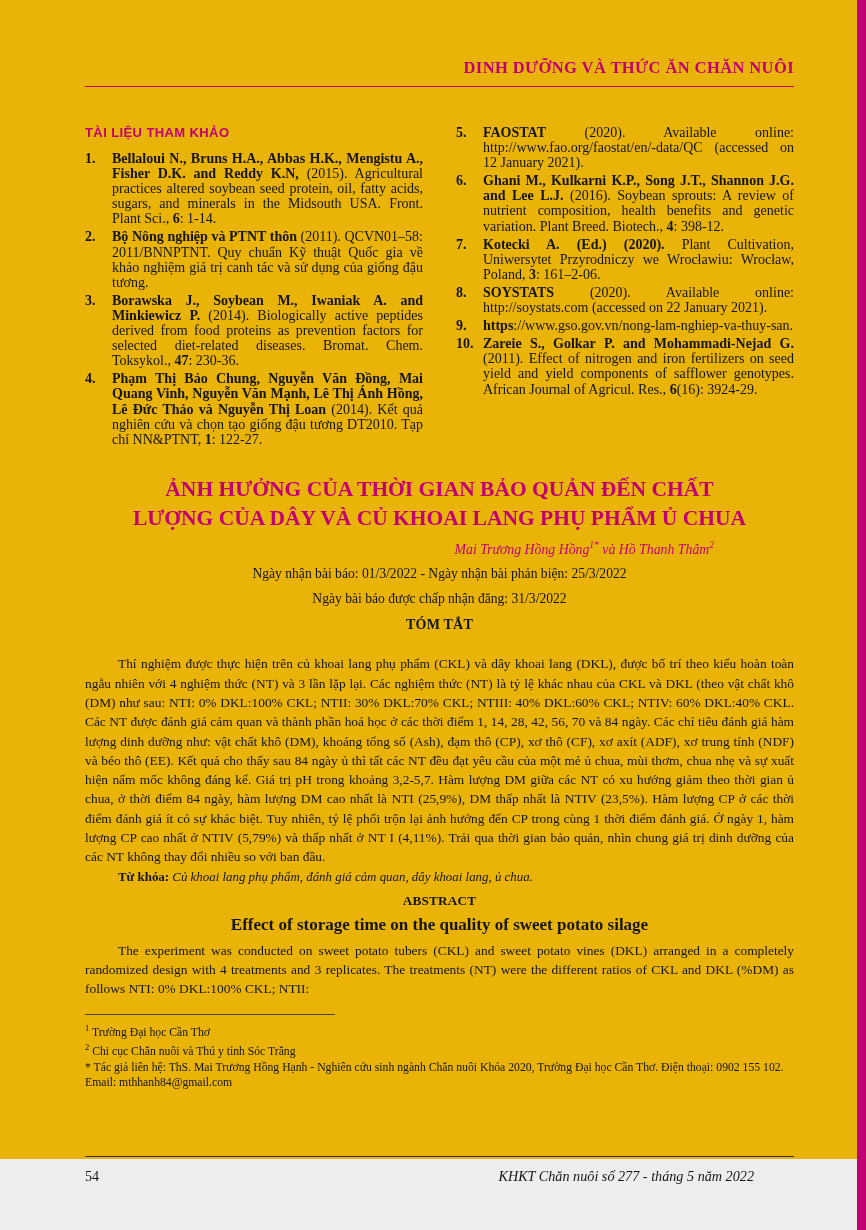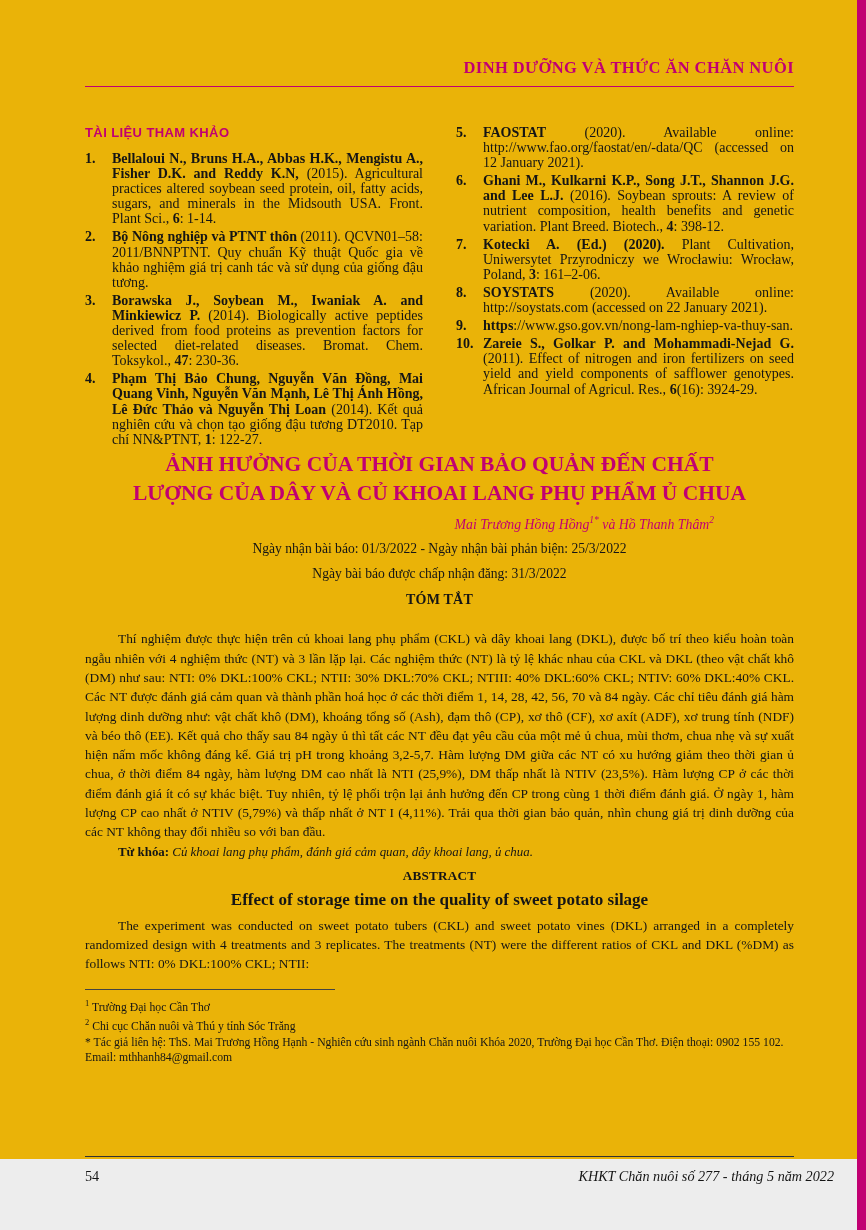--- a/index.html
+++ b/index.html
@@ -13,42 +13,42 @@
   .running-head { font-size: 16.5px; font-weight: bold; color: var(--accent); text-align: right; letter-spacing: 0.4px; }
   .header-rule { border: none; border-top: 1.6px solid var(--accent); margin-top: 8px; }
 
   .ref-columns { display: flex; gap: 33px; margin-top: 38px; }
   .ref-col { width: 338px; }
   .refs-heading { font-family: "Liberation Sans", sans-serif; font-size: 13px; font-weight: bold; letter-spacing: 0.4px; color: var(--accent); margin: 0 0 11px 0; }
   .ref { font-size: 14px; line-height: 15.1px; text-align: justify; padding-left: 27px; text-indent: -27px; margin: 0 0 3px 0; }
   .ref-num { display: inline-block; width: 27px; text-indent: 0; font-weight: bold; }
   .ref b { font-weight: bold; }
 
-  .article-title { text-align: center; color: var(--accent); font-size: 21.5px; line-height: 29px; font-weight: bold; }
+  .article-title { margin-top: 25px; text-align: center; color: var(--accent); font-size: 21.5px; line-height: 29px; font-weight: bold; }
   .title-line { display: block; }
   .authors-line { margin-top: 7px; text-align: right; padding-right: 80px; font-style: italic; color: var(--accent); font-size: 13.8px; }
   .authors-line sup { font-size: 9.5px; }
   .date-line { text-align: center; font-size: 13.6px; margin-top: 9px; }
   .section-heading { text-align: center; font-size: 14px; font-weight: bold; margin-top: 10px; letter-spacing: 0.2px; }
   .section-heading.en { font-size: 13.2px; margin-top: 8px; }
   .abstract { margin-top: 21px; font-size: 13.4px; line-height: 19.3px; text-align: justify; text-indent: 33px; }
   .abstract.en { margin-top: 6px; }
   .keywords-line { margin-top: 3px; font-size: 12.9px; text-indent: 33px; }
   .kw-label { font-weight: bold; }
   .kw-text { font-style: italic; }
   .title-en { text-align: center; font-weight: bold; font-size: 17px; margin-top: 6px; }
 
   .footnotes { margin-top: 15px; font-size: 11.7px; line-height: 15.6px; }
   .footnotes-rule { width: 250px; border-top: 1.2px solid #444; margin-bottom: 6px; }
   .footnote { margin: 0; }
   .footnote sup { font-size: 8.5px; }
 
   .footer { position: absolute; left: 0; bottom: 0; width: 100%; }
   .footer-rule { border: none; border-top: 1.6px solid #333; margin: 0 72px 0 85px; }
-  .footer-band { margin-top: 2px; height: 71px; background: #ededed; display: flex; justify-content: space-between; align-items: flex-start; padding: 9px 32px 0 85px; font-size: 14.2px; }
+  .footer-band { margin-top: 2px; height: 71px; background: #ededed; display: flex; justify-content: space-between; align-items: flex-start; padding: 9px 112px 0 85px; font-size: 14.2px; }
   .journal-name { font-style: italic; }
 </style>
 </head>
 <body>
 
 <div class="page">
   <div class="accent-bar"></div>
 
   <div class="content">
 

